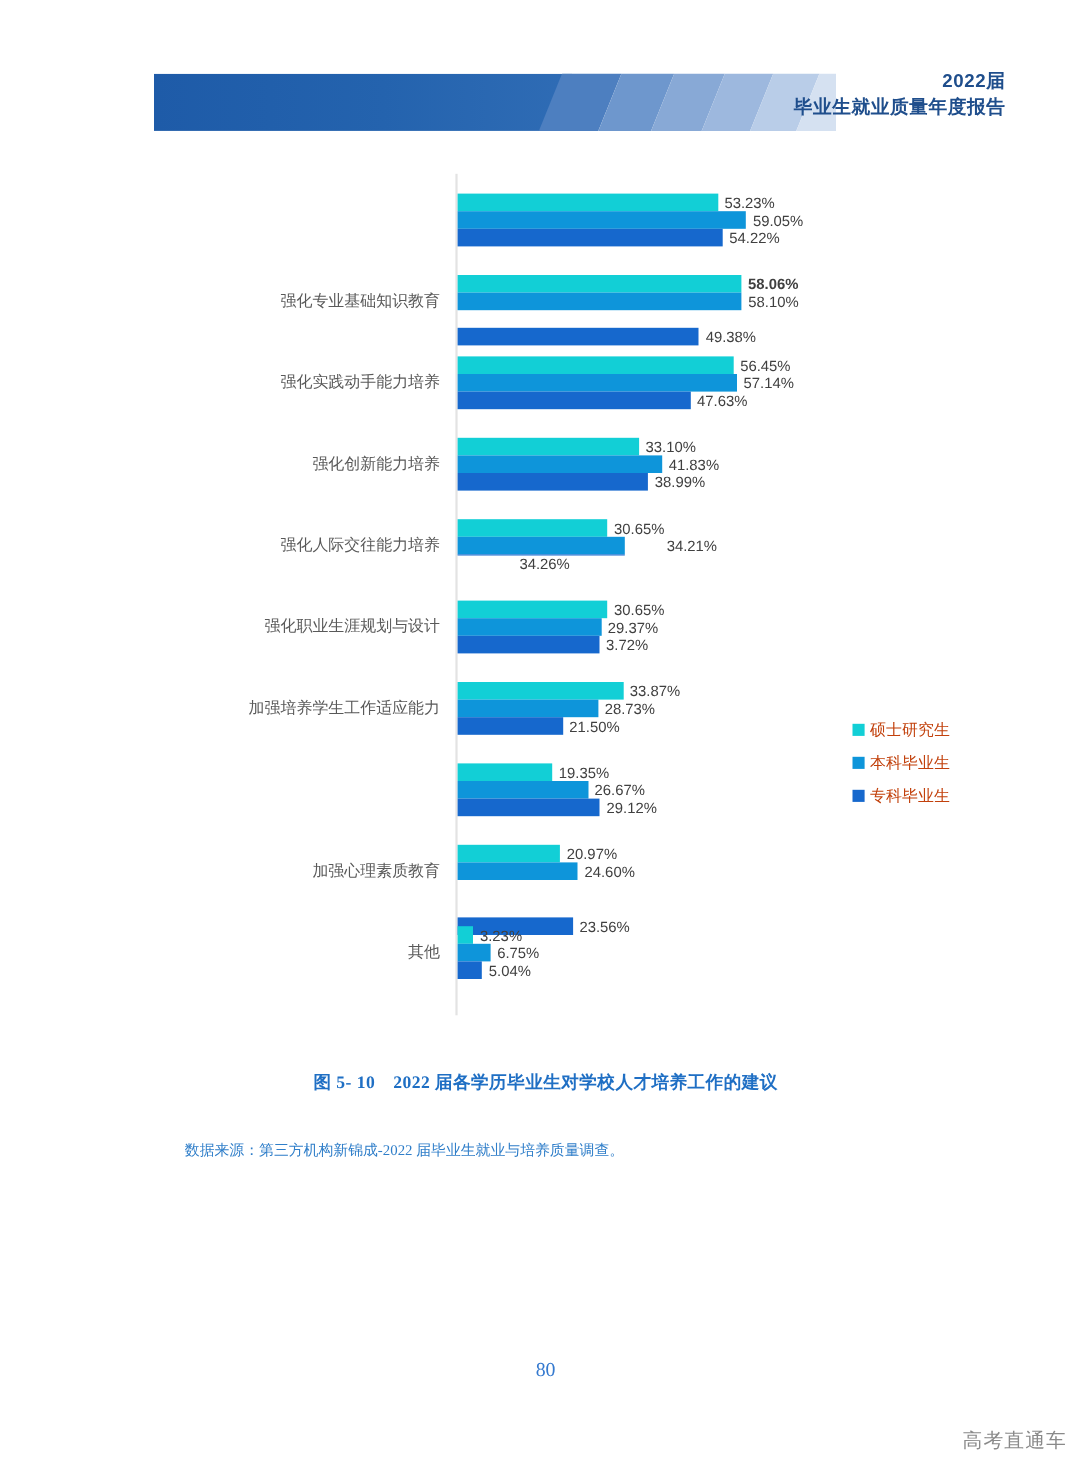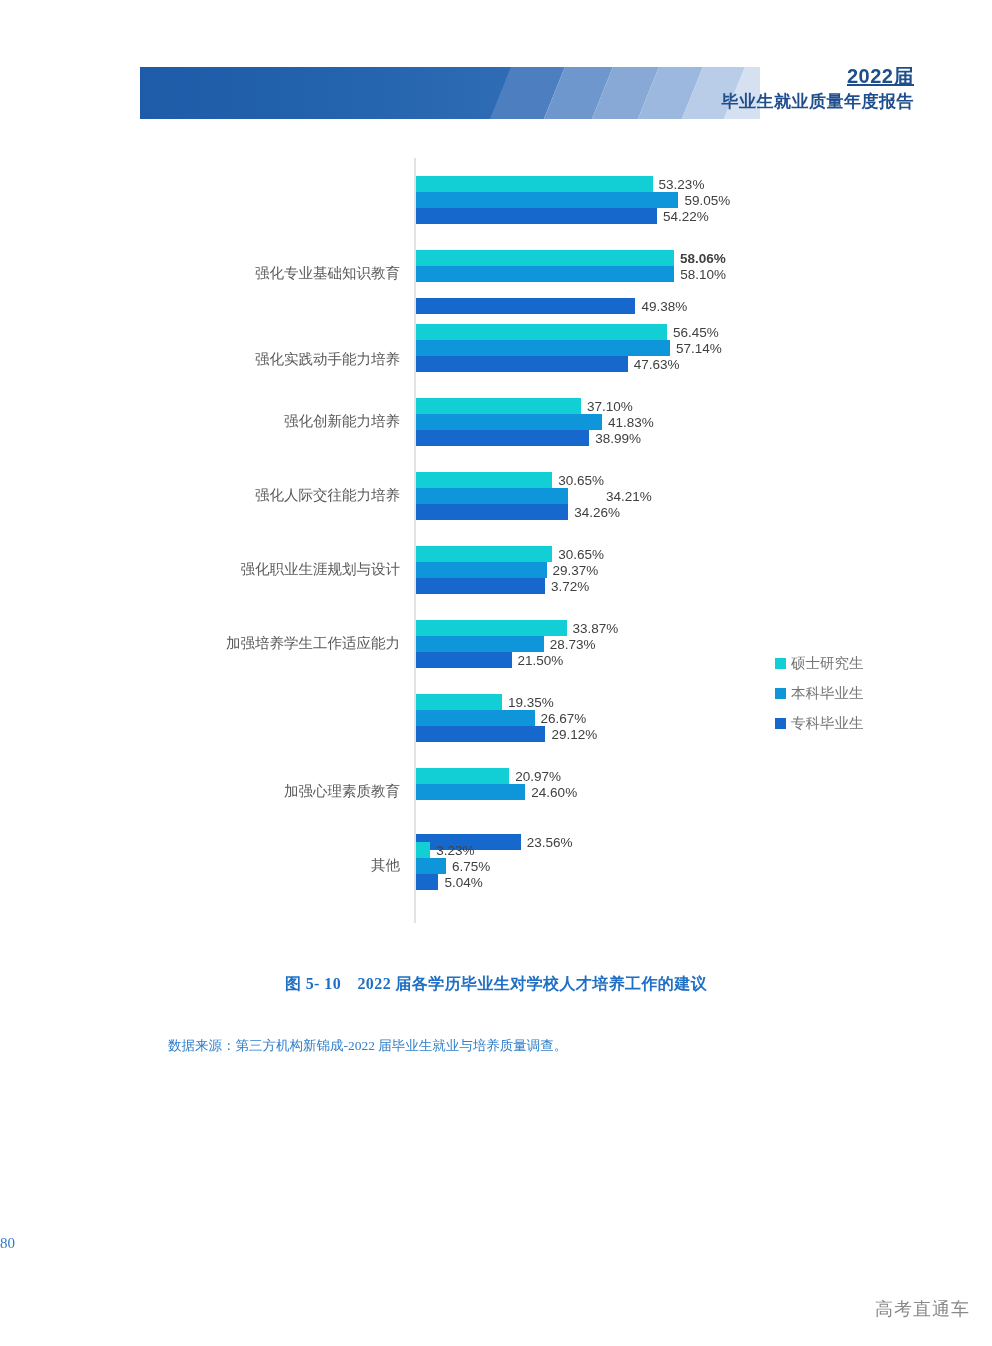--- a/index.html
+++ b/index.html
@@ -40,21 +40,21 @@
   }
   .header-title {
     position: absolute;
     right: 78px; top: 62px;
     text-align: right;
     color: #1f4e8c;
     font-family: "Liberation Sans", sans-serif;
     font-weight: bold;
     line-height: 1.42;
   }
-  .header-title .line1 { font-size: 20px; letter-spacing: 0.5px; text-decoration: underline; }
+  .header-title .line1 { font-size: 17px; letter-spacing: 0.5px; }
   .header-title .line2 { font-size: 17px; letter-spacing: 0.5px; }
 
   
   .chart {
     position: absolute;
     left: 0; top: 150px;
     width: 992px; height: 790px;
   }
   .axis-line {
     position: absolute;
@@ -107,21 +107,21 @@
     height: 30px;
   }
   .legend-swatch {
     width: 11px; height: 11px;
     display: block;
     margin-right: 5px;
   }
   .legend-label {
     font-family: "Liberation Serif", "DejaVu Serif", serif;
     font-size: 14.5px;
-    color: #737373;
+    color: #c2410c;
     white-space: nowrap;
   }
 
   
   .caption {
     position: absolute;
     left: 0; top: 974px;
     width: 992px;
     text-align: center;
     font-family: "Liberation Serif", "DejaVu Serif", serif;
@@ -137,22 +137,23 @@
     font-size: 13.5px;
     color: #2f7ec9;
     white-space: nowrap;
   }
 
   
   .page-number {
     position: absolute;
     left: 0; top: 1235px;
     width: 992px;
-    font-family: "Liberation Serif", "DejaVu Serif", serif;
-    font-size: 15px;
+    text-align: center;
+    font-family: "Liberation Serif", "DejaVu Serif", serif;
+    font-size: 18px;
     color: #3479cf;
   }
   .watermark {
     position: absolute;
     right: 22px; top: 1297px;
     font-family: "Liberation Sans", sans-serif;
     font-size: 18px;
     color: #8a8a8a;
     letter-spacing: 1px;
     white-space: nowrap;
@@ -204,60 +205,60 @@
         <div class="bar-row" style="top: 16px;">
           <span class="bar" style="width: 258.255px; background: rgb(14, 149, 218);"></span>
           <span class="bar-val">58.10%</span>
         </div>
         <div class="bar-row" style="top: 48px;">
           <span class="bar" style="width: 219.494px; background: rgb(22, 104, 205);"></span>
           <span class="bar-val">49.38%</span>
         </div>
       </div>
       <div class="cat-group" style="top: 174px; height: 48px;">
-        <div class="cat-label" style="top: 26px; font-family: Liberation Mono, monospace;">强化实践动手能力培养</div>
+        <div class="cat-label" style="top: 14px; font-family: Liberation Mono, monospace;">强化实践动手能力培养</div>
         <div class="bar-row" style="top: 0px;">
           <span class="bar" style="width: 250.92px; background: rgb(18, 207, 214);"></span>
           <span class="bar-val">56.45%</span>
         </div>
         <div class="bar-row" style="top: 16px;">
           <span class="bar" style="width: 253.987px; background: rgb(14, 149, 218);"></span>
           <span class="bar-val">57.14%</span>
         </div>
         <div class="bar-row" style="top: 32px;">
           <span class="bar" style="width: 211.715px; background: rgb(22, 104, 205);"></span>
           <span class="bar-val">47.63%</span>
         </div>
       </div>
       <div class="cat-group" style="top: 248px; height: 48px;">
         <div class="cat-label" style="top: 14px;">强化创新能力培养</div>
         <div class="bar-row" style="top: 0px;">
           <span class="bar" style="width: 164.91px; background: rgb(18, 207, 214);"></span>
-          <span class="bar-val">37.10%</span>
+          <span class="bar-val">33.10%</span>
         </div>
         <div class="bar-row" style="top: 16px;">
           <span class="bar" style="width: 185.934px; background: rgb(14, 149, 218);"></span>
           <span class="bar-val">41.83%</span>
         </div>
         <div class="bar-row" style="top: 32px;">
           <span class="bar" style="width: 173.311px; background: rgb(22, 104, 205);"></span>
           <span class="bar-val">38.99%</span>
         </div>
       </div>
       <div class="cat-group" style="top: 322px; height: 48px;">
         <div class="cat-label" style="top: 14px;">强化人际交往能力培养</div>
         <div class="bar-row" style="top: 0px;">
           <span class="bar" style="width: 136.239px; background: rgb(18, 207, 214);"></span>
           <span class="bar-val">30.65%</span>
         </div>
         <div class="bar-row" style="top: 16px; gap: 32px;">
           <span class="bar" style="width: 152.063px; background: rgb(14, 149, 218);"></span>
           <span class="bar-val">34.21%</span>
         </div>
-        <div class="bar-row" style="top: 32px;">
+        <div class="bar-row" style="top: 32px; flex-direction: column;">
           <span class="bar" style="width: 152.286px; background: rgb(22, 104, 205);"></span>
           <span class="bar-val">34.26%</span>
         </div>
       </div>
       <div class="cat-group" style="top: 396px; height: 48px;">
         <div class="cat-label" style="top: 14px;">强化职业生涯规划与设计</div>
         <div class="bar-row" style="top: 0px;">
           <span class="bar" style="width: 136.239px; background: rgb(18, 207, 214);"></span>
           <span class="bar-val">30.65%</span>
         </div>

